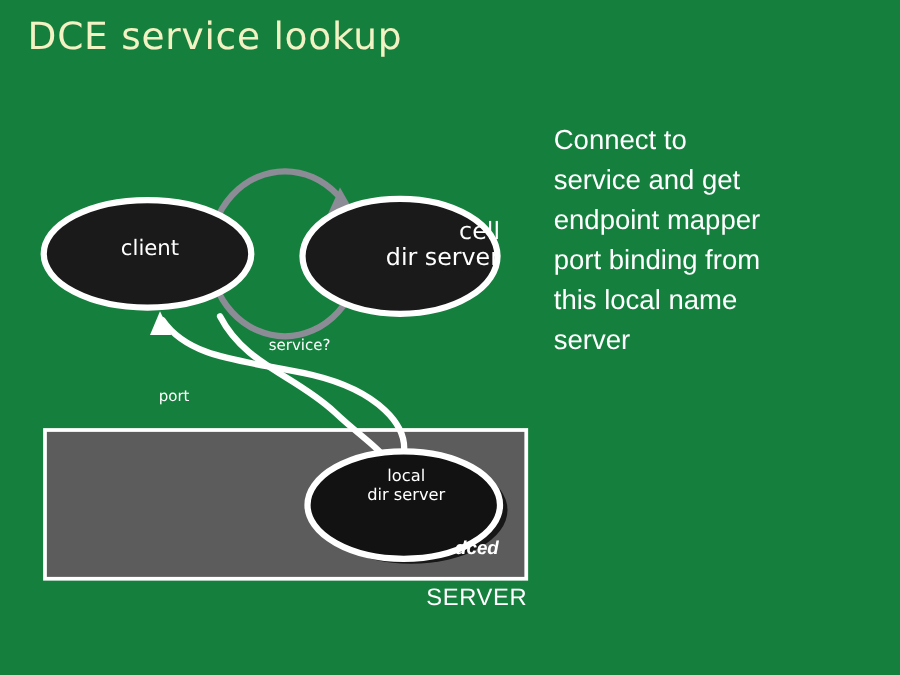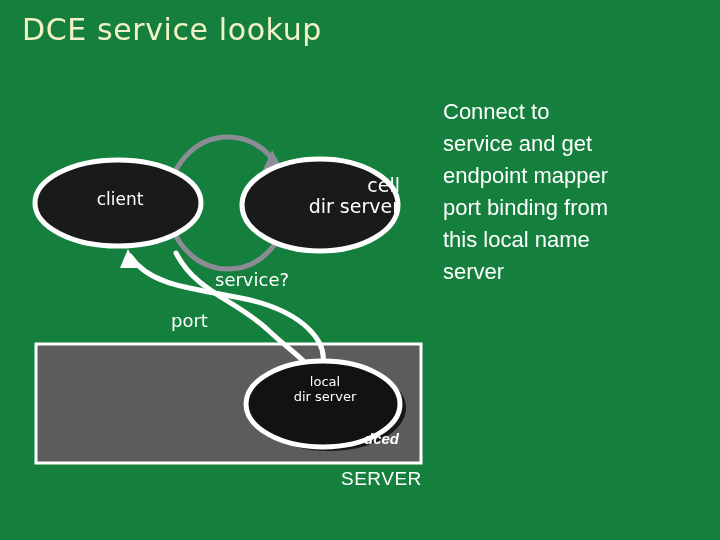--- a/index.html
+++ b/index.html
@@ -49,25 +49,25 @@
     pointer-events: none;
   }
   #label-client { left: 60px; top: 190px; width: 120px; font-size: 17px; }
   #label-cell   { left: 250px; top: 175px; width: 150px; font-size: 19px; text-align: right; }
   #label-local  { left: 245px; top: 375px; width: 160px; font-size: 13px; }
 
   .edge-label {
     position: absolute;
     color: #FFFFFF;
     font-family: "DejaVu Sans", sans-serif;
-    font-size: 18px;
+    font-size: 12px;
     white-space: nowrap;
   }
   #label-service { left: 215px; top: 269px; }
-  #label-port    { left: 127px; top: 310px; margin-left: 44px; }
+  #label-port    { left: 127px; top: 310px; }
 
   #label-dced {
     position: absolute;
     left: 364px;
     top: 430px;
     color: #FFFFFF;
     font-family: Liberation Sans, sans-serif;
     font-size: 15px;
     font-style: italic;
     font-weight: 700;

